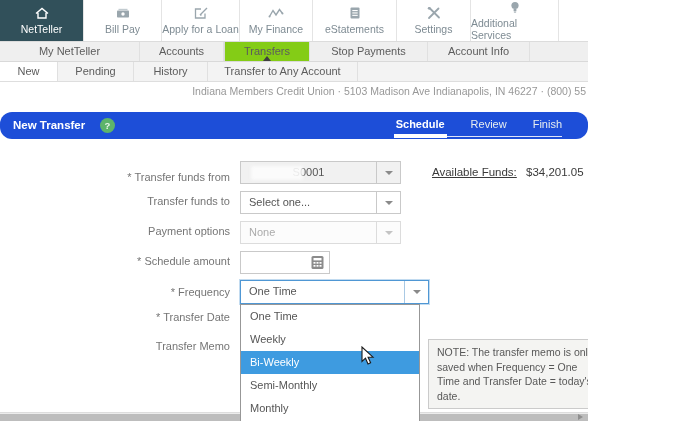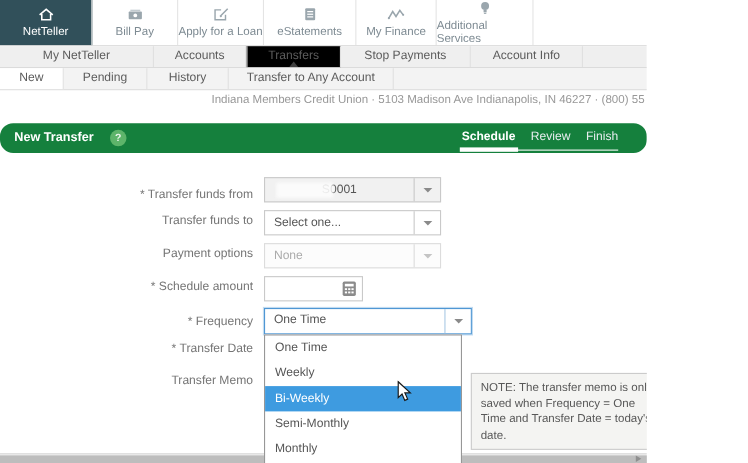--- a/index.html
+++ b/index.html
@@ -13,40 +13,40 @@
             border-right:1px solid #e4e4e4; color:#7e8b93; font-size:10.5px; cursor:pointer; }
   .toptab svg { display:block; }
   .toptab.active { background:#31505a; color:#fff; }
   .w-netteller{width:84px}.w-billpay{width:78px}.w-loan{width:78px}.w-finance{width:73px}
   .w-estate{width:84px}.w-settings{width:74px}.w-addl{width:88px}
   .topnav .filler { flex:1; border-right:none; }
 
   
   .mainnav { position:absolute; top:42px; left:0; right:0; height:20px; background:#efefef; border-bottom:1px solid #d9d9d9; display:flex; font-size:11px; color:#5c5c5c; }
   .maintab { line-height:19px; text-align:center; border-right:1px solid #e0e0e0; cursor:pointer; position:relative; }
-  .maintab.active { background:#000000; border-left:1px solid #d9d9d9; }
+  .maintab.active { background:#84cc16; border-left:1px solid #d9d9d9; }
   .maintab.active::after { content:""; position:absolute; left:50%; bottom:0; margin-left:-4px;
      border-left:4px solid transparent; border-right:4px solid transparent; border-bottom:5px solid #3f3f3f; }
   .m0{width:140px}.m1{width:84px}.m2{width:110px}.m3{width:86px}.m4{width:118px}.m5{width:102px}
 
   
   .subnav { position:absolute; top:62px; left:0; right:0; height:20px; background:#f3f3f3; border-bottom:1px solid #dedede; display:flex; font-size:11px; color:#5c5c5c; }
   .subtab { line-height:19px; text-align:center; border-right:1px solid #e0e0e0; cursor:pointer; }
   .subtab.active { background:#fff; }
   .s0{width:58px}.s1{width:76px}.s2{width:74px}.s3{width:150px}
 
   
   .institution { position:absolute; top:85px; right:2px; font-size:10.5px; color:#989898; }
 
   
-  .panelbar { position:absolute; top:112px; left:0; right:0; height:27px; background:#15803d;border-radius:12px; }
+  .panelbar { position:absolute; top:112px; left:0; right:0; height:27px; background:#1d4ed8;border-radius:12px; }
   .panel-title { position:absolute; left:13px; top:7px; color:#fff; font-weight:bold; font-size:11.5px; }
   .help-circle { position:absolute; left:100px; top:6px; width:15px; height:15px; border-radius:50%;
      background:#5db46a; color:#eaf6ec; font-size:9.5px; font-weight:bold; text-align:center; line-height:15px; cursor:pointer; }
-  .steps { position:absolute; right:26px; top:6px; display:flex; gap:14px; padding-bottom:6px; border-bottom:1px solid rgba(255,255,255,0.85); }
+  .steps { position:absolute; right:26px; top:6px; display:flex; gap:26px; padding-bottom:6px; border-bottom:1px solid rgba(255,255,255,0.85); }
   .step { color:#e7edef; font-size:11px; position:relative; }
   .step.active { color:#fff; font-weight:bold; }
   .step.active::after { content:""; position:absolute; left:-2px; right:-2px; bottom:-8px; height:4px; background:#fff; }
 
   
   .lbl { position:absolute; left:0; width:230px; text-align:right; font-size:11px; color:#757575; }
   .combo { position:absolute; left:240px; height:23px; background:#fff; border:1px solid #c9c9c9; display:flex; align-items:stretch; }
   .combo .val { flex:1; font-size:11px; color:#555; line-height:21px; padding-left:8px; white-space:nowrap; overflow:hidden; }
   .combo .arrowbox { width:24px; border-left:1px solid #c9c9c9; display:flex; align-items:center; justify-content:center; cursor:pointer; }
   .tri-down { width:0; height:0; border-left:4px solid transparent; border-right:4px solid transparent; border-top:4px solid #8a8a8a; }
@@ -109,40 +109,49 @@
     </div>
     <div class="toptab w-loan">
       <span>
         <svg width="16" height="14" viewBox="0 0 16 14">
             <path d="M12,7.5 L12,12 L2.5,12 L2.5,3 L8,3" fill="none" stroke="#9aa6ad" stroke-width="1.3"></path>
             <path d="M7,9 L14,2 M7,9 L8.6,8.7" fill="none" stroke="#9aa6ad" stroke-width="1.4"></path>
           </svg>
       </span>
       <span>Apply for a Loan</span>
     </div>
+    <div class="toptab w-finance">
+      <span>
+        <svg width="16" height="14" viewBox="0 0 16 14">
+            <polyline points="1.5,10.5 5,4.5 8,9 11.5,3.5 14.5,7.5" fill="none" stroke="#9aa6ad" stroke-width="1.4"></polyline>
+            <circle cx="1.5" cy="10.5" r="1" fill="#9aa6ad"></circle>
+            <circle cx="14.5" cy="7.5" r="1" fill="#9aa6ad"></circle>
+          </svg>
+      </span>
+      <span>My Finance</span>
+    </div>
     <div class="toptab w-estate">
       <span>
         <svg width="16" height="14" viewBox="0 0 16 14">
             <rect x="3.5" y="1.5" width="9" height="11" rx="1" fill="#9aa6ad"></rect>
             <rect x="5.3" y="4" width="5.4" height="1.1" fill="#ffffff"></rect>
             <rect x="5.3" y="6.4" width="5.4" height="1.1" fill="#ffffff"></rect>
             <rect x="5.3" y="8.8" width="5.4" height="1.1" fill="#ffffff"></rect>
           </svg>
       </span>
       <span>eStatements</span>
     </div>
-    <div class="toptab w-finance">
-      <span>
-        <svg width="16" height="14" viewBox="0 0 16 14">
-            <polyline points="1.5,10.5 5,4.5 8,9 11.5,3.5 14.5,7.5" fill="none" stroke="#9aa6ad" stroke-width="1.4"></polyline>
-            <circle cx="1.5" cy="10.5" r="1" fill="#9aa6ad"></circle>
-            <circle cx="14.5" cy="7.5" r="1" fill="#9aa6ad"></circle>
-          </svg>
-      </span>
-      <span>My Finance</span>
+    <div class="toptab w-settings">
+      <span>
+        <svg width="16" height="14" viewBox="0 0 16 14">
+            <path d="M3,12 L12.5,2.5 M3.5,2 L13,11.5" fill="none" stroke="#9aa6ad" stroke-width="1.8" stroke-linecap="round"></path>
+            <circle cx="3.2" cy="2.3" r="1.4" fill="#9aa6ad"></circle>
+          </svg>
+      </span>
+      <span>Settings</span>
     </div>
     <div class="toptab w-addl">
       <span>
         <svg width="16" height="14" viewBox="0 0 16 14">
             <circle cx="8" cy="5.5" r="3.6" fill="#9aa6ad"></circle>
             <rect x="6.6" y="9" width="2.8" height="2.2" fill="#9aa6ad"></rect>
             <rect x="6.9" y="11.6" width="2.2" height="1" fill="#9aa6ad"></rect>
           </svg>
       </span>
       <span>Additional Services</span>
@@ -188,20 +197,24 @@
   <div class="combo readonly" style="top:161px; width:161px">
     <div class="val">
       <span class="redact"></span>
       <span>S0001</span>
     </div>
     <div class="arrowbox">
         <span class="tri-down"></span>
       </div>
   </div>
 
+  <div class="funds">
+    <span class="lnk">Available Funds:</span>
+    <span class="amt">$34,201.05</span>
+  </div>
 
   <div class="combo" style="top:191px; width:161px">
     <div class="val">Select one...</div>
     <div class="arrowbox">
         <span class="tri-down"></span>
       </div>
   </div>
 
   <div class="combo disabled" style="top:221px; width:161px">
     <div class="val">None</div>

